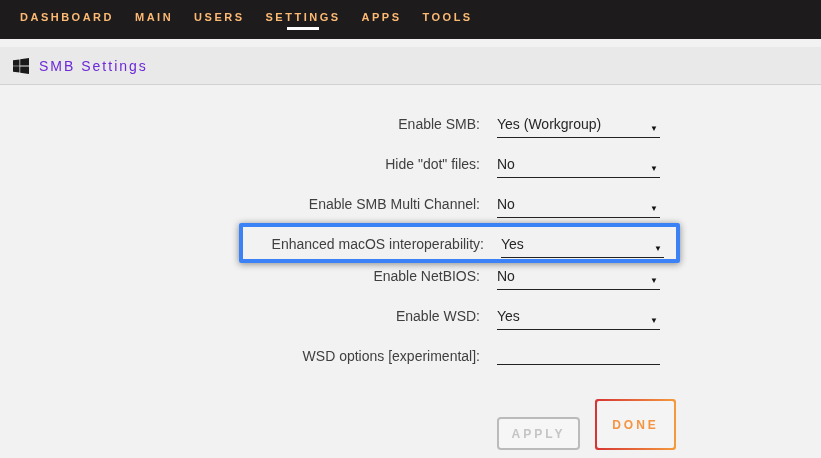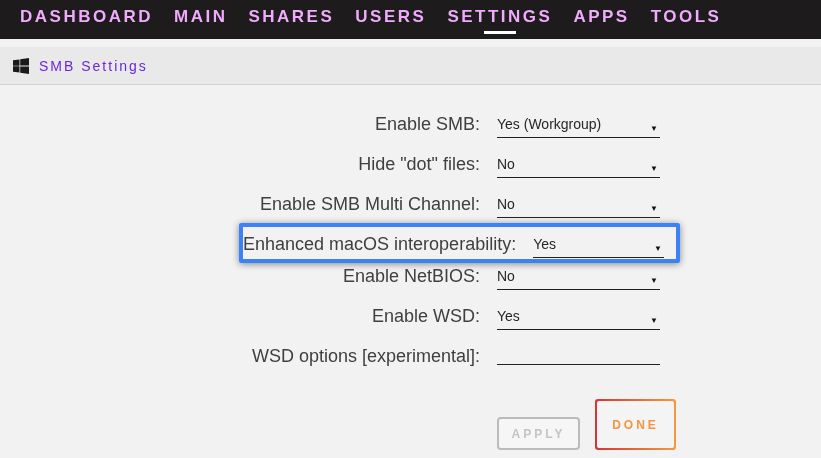--- a/index.html
+++ b/index.html
@@ -12,22 +12,22 @@
 
   
   .nav {
     height:39px;
     background:#1d1b1b;
     display:flex;
     align-items:center;
     padding-left:10px;
   }
   .nav-item {
-    color:#f0abfc;
-    font-size:17px;
+    color:#fdba74;
+    font-size:11px;
     font-weight:bold;
     letter-spacing:2.5px;
     padding:0 10px;
     margin-right:1px;
     cursor:pointer;
     text-align:center;
   }
   .nav-item .nav-label { display:block; padding-top:2px; }
   .nav-item.active .nav-label::after {
     content:"";
@@ -72,21 +72,21 @@
   .form-row {
     display:flex;
     align-items:flex-start;
     height:40px;
     padding:8px 16px 0 0;
   }
   .form-row .row-label {
     flex:1;
     text-align:right;
     padding-right:17px;
-    font-size:18px;
+    font-size:14px;
     color:#3f3f3f;
     line-height:18px;
     white-space:nowrap;
   }
   .control {
     width:163px;
     border-bottom:1.5px solid #222;
     padding-bottom:4px;
     display:flex;
     justify-content:space-between;
@@ -160,23 +160,20 @@
 <body>
 
 <nav class="nav">
   <div class="nav-item">
       <span class="nav-label">DASHBOARD</span>
     </div>
   <div class="nav-item">
       <span class="nav-label">MAIN</span>
     </div>
   <div class="nav-item">
-      <span class="nav-label">SHARES</span>
-    </div>
-  <div class="nav-item">
       <span class="nav-label">USERS</span>
     </div>
   <div class="nav-item active">
       <span class="nav-label">SETTINGS</span>
     </div>
   <div class="nav-item">
       <span class="nav-label">APPS</span>
     </div>
   <div class="nav-item">
       <span class="nav-label">TOOLS</span>

